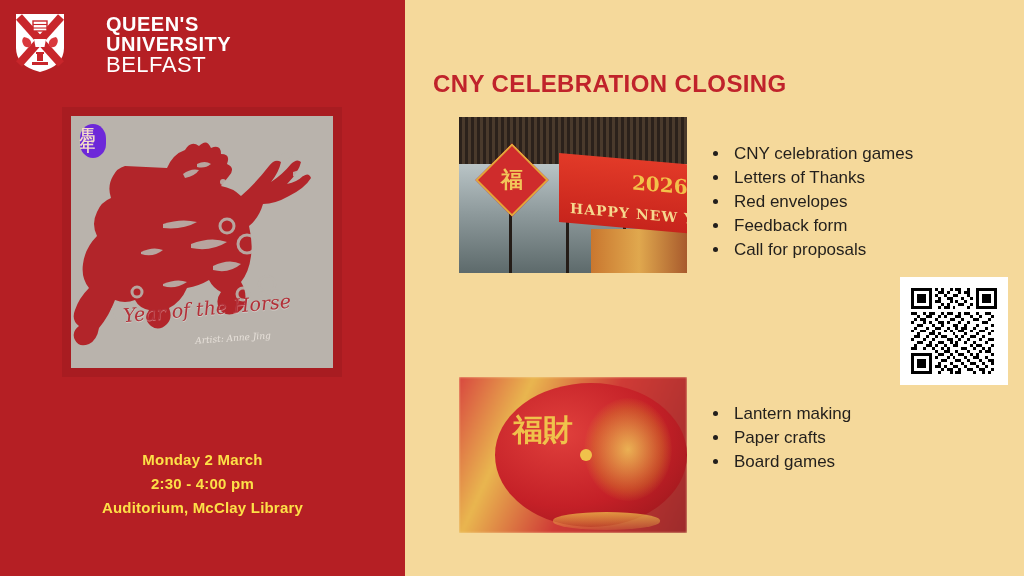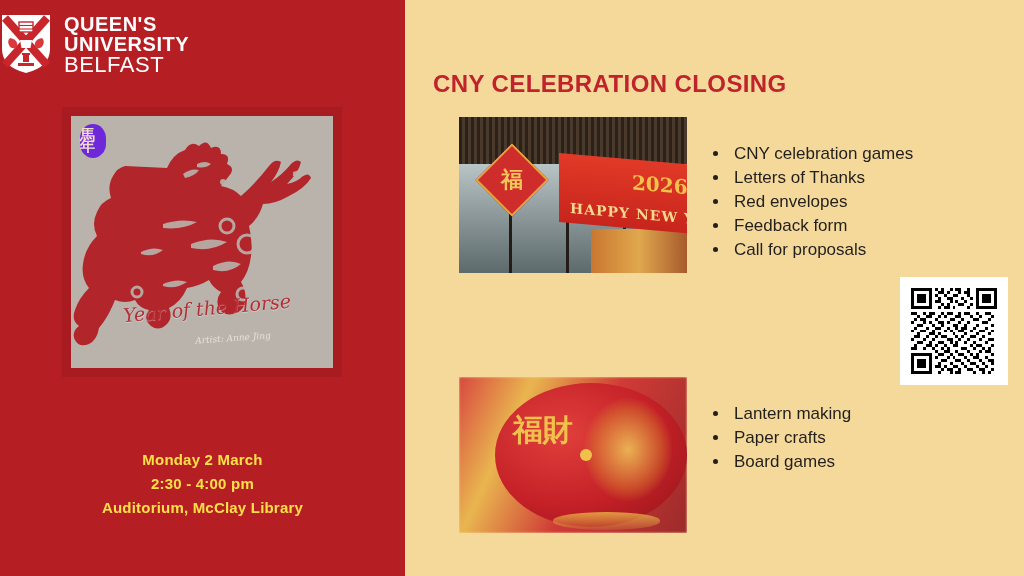--- a/index.html
+++ b/index.html
@@ -10,21 +10,21 @@
   }
   .slide{position:relative;width:1024px;height:576px;}
 
   
   .left-panel{
     position:absolute;left:0;top:0;width:405px;height:576px;
     background:#B51F24;
   }
 
   
-  .logo{position:absolute;left:0;top:10px;display:flex;align-items:flex-end;}
+  .logo{position:absolute;left:14px;top:10px;display:flex;align-items:center;gap:28px;}
   .crest{width:52px;height:62px;flex:none;}
   .logo-text{margin-left:12px;margin-top:4px;color:#ffffff;}
   .logo-line1,.logo-line2{
     font-size:20px;font-weight:bold;line-height:20px;letter-spacing:.5px;
   }
   .logo-line3{
     font-size:22px;font-weight:normal;line-height:20px;letter-spacing:.5px;margin-top:1px;
   }
 
   

